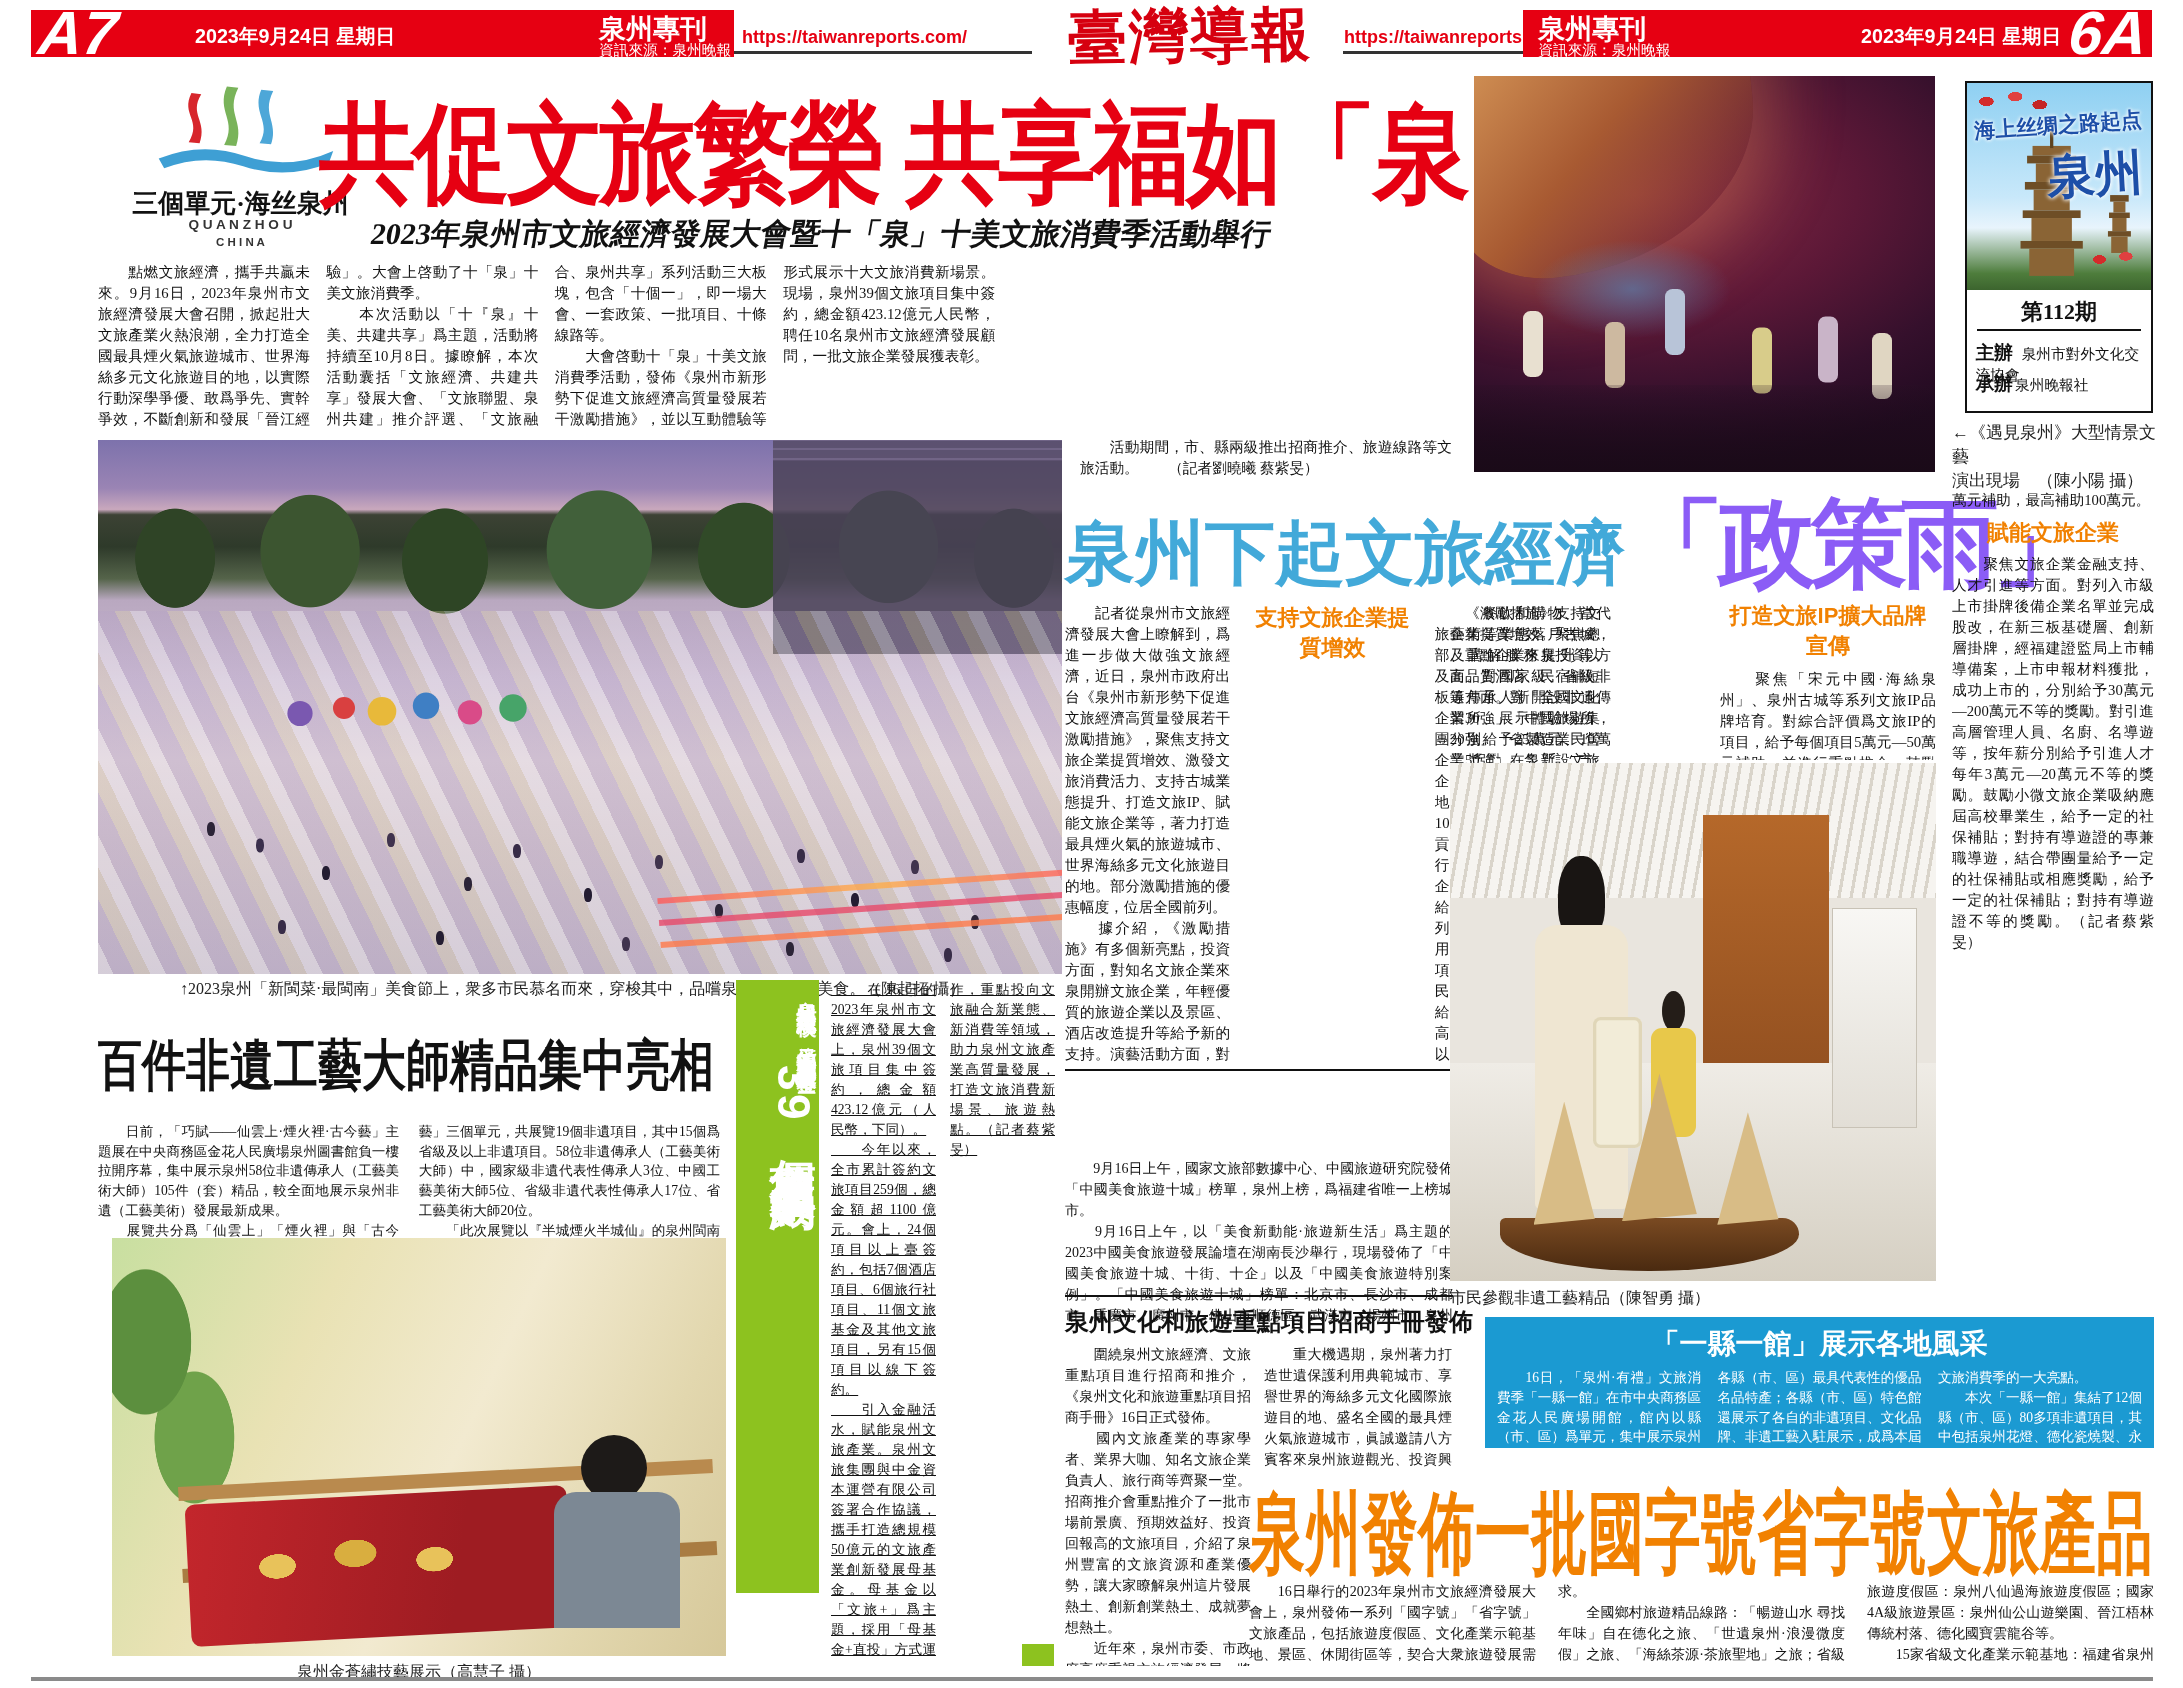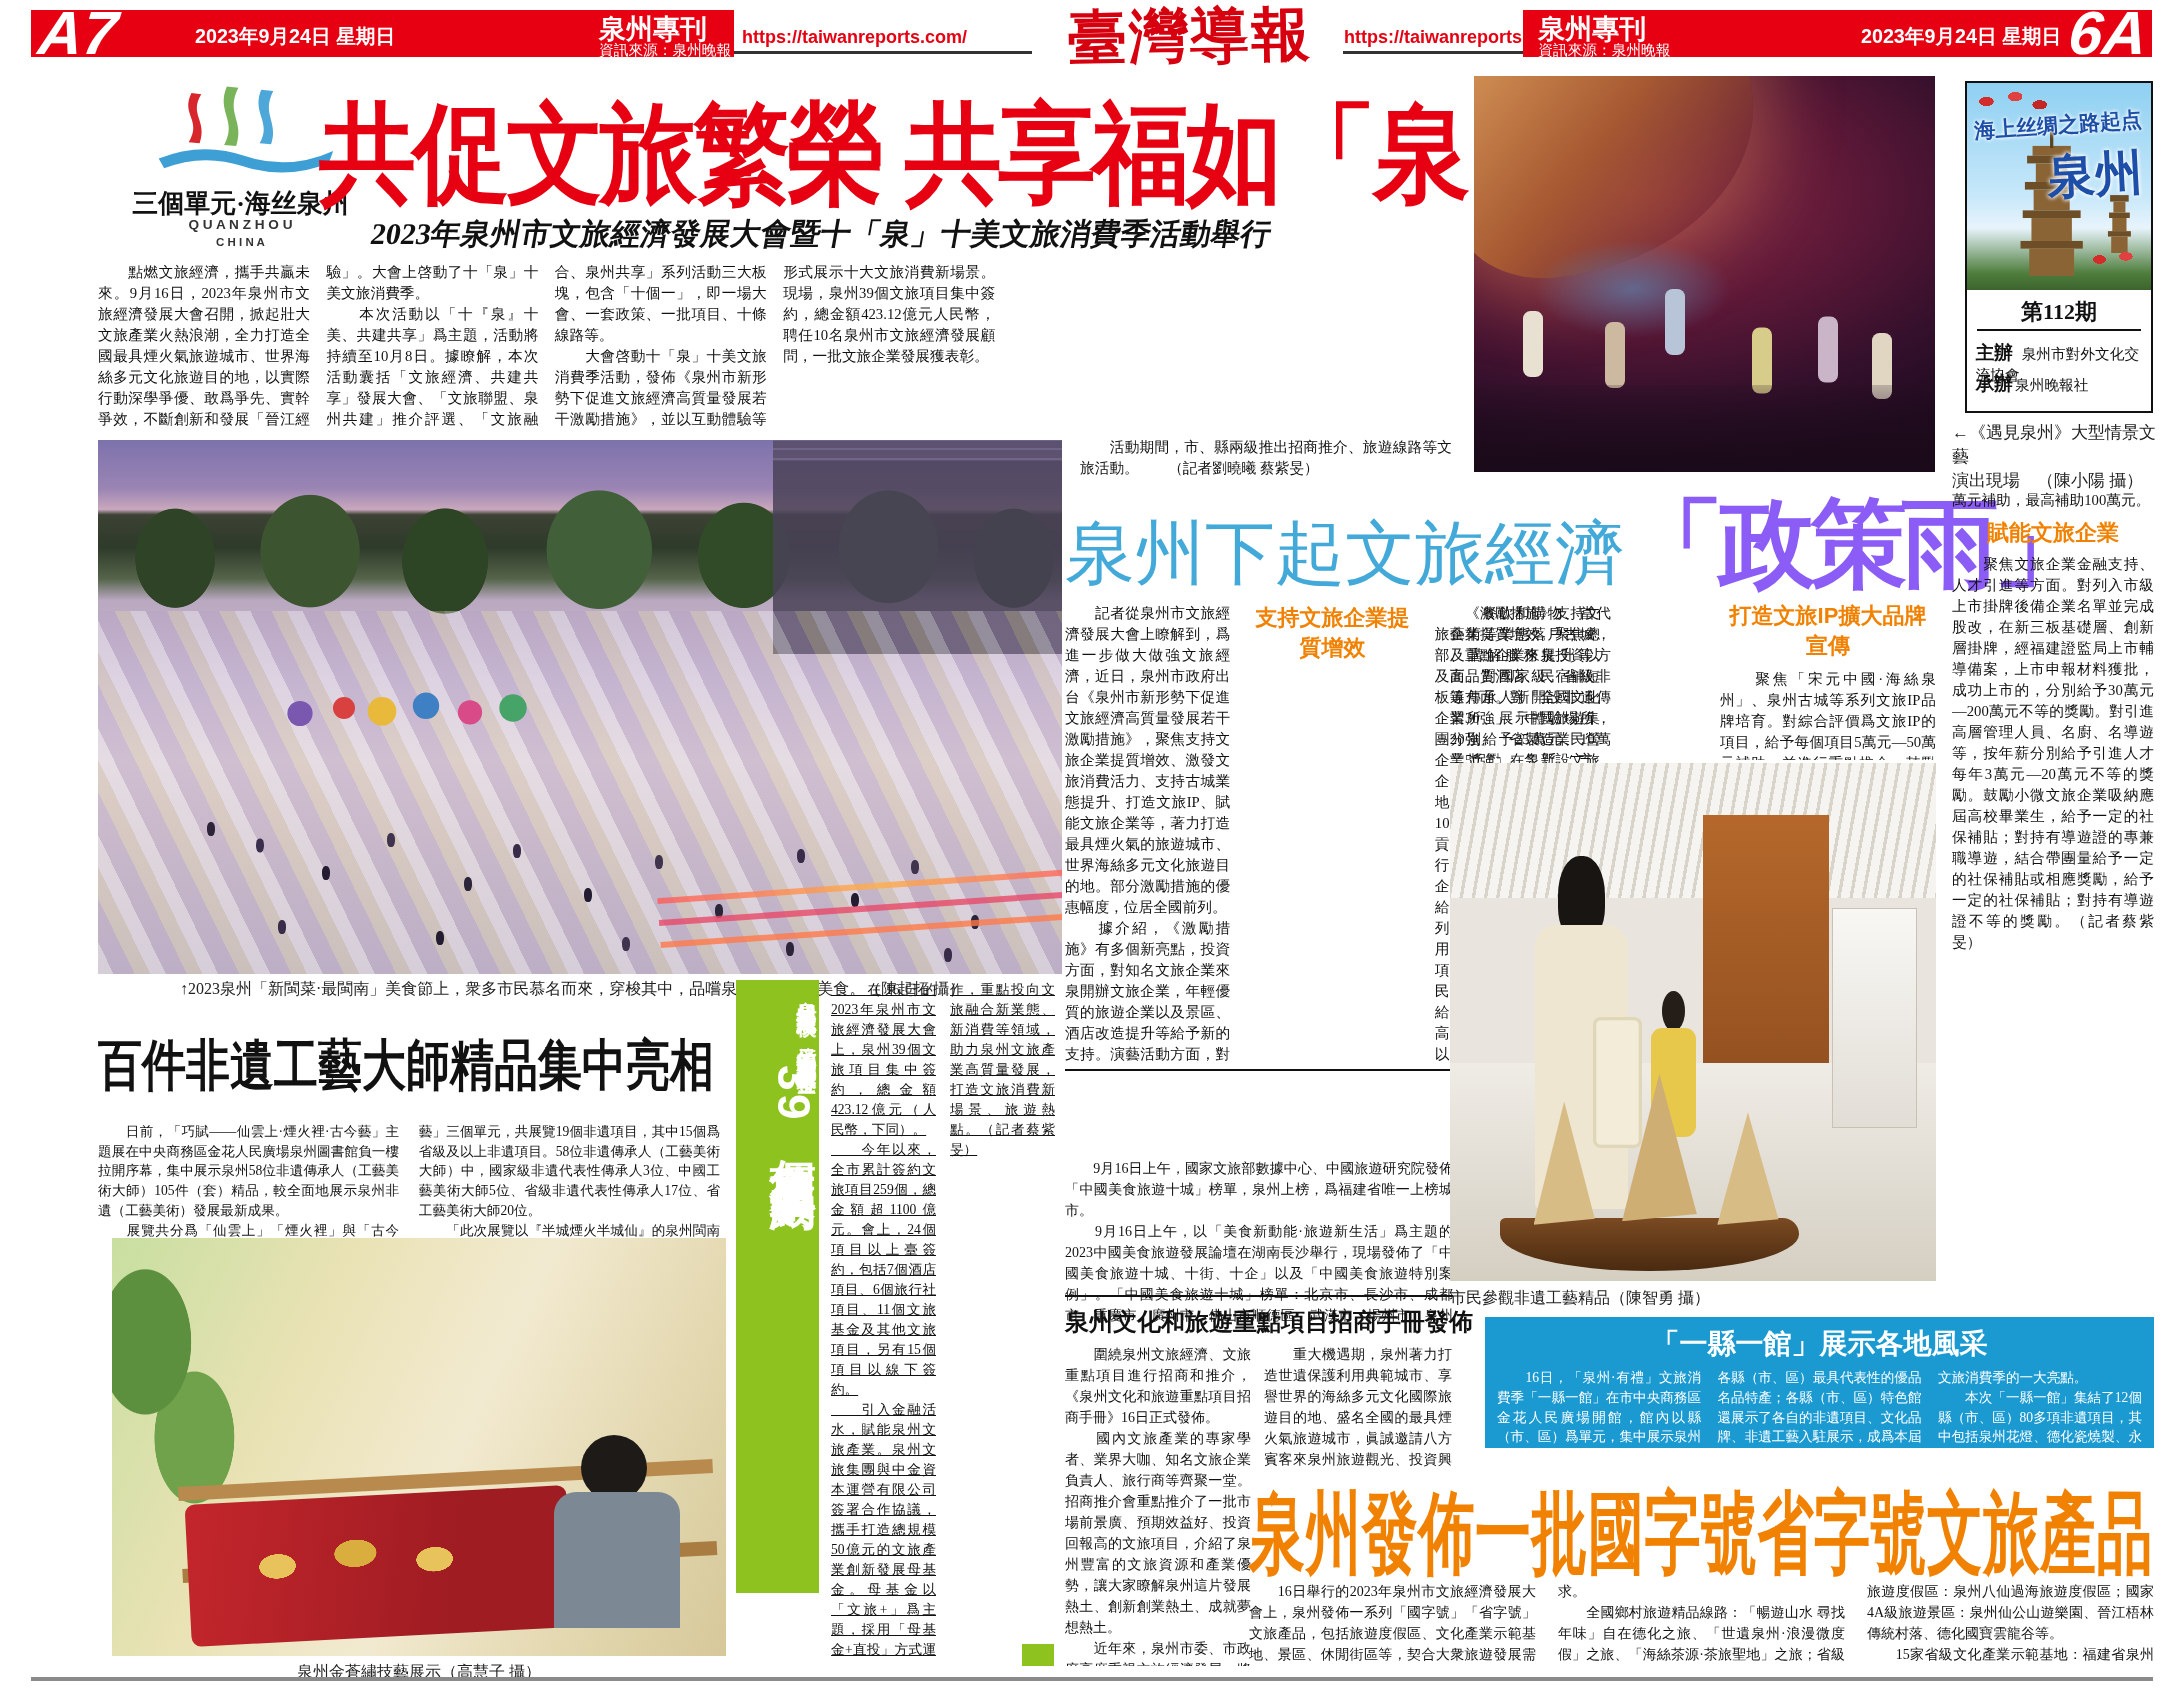--- a/index.html
+++ b/index.html
@@ -101,21 +101,21 @@
   <div class="abs" style="left:736px;top:980px;width:83px;height:613px;background:#8dc21f;color:#fff;writing-mode:vertical-rl;display:flex;align-items:flex-start;padding:5.5px 0;box-sizing:border-box;">
     <span class="sans" style="font-size:20px;font-weight:bold;line-height:25px;letter-spacing:2.2px;margin-bottom:4.4px;">泉州將打造總規模50億元的文旅產業創新發展母基金</span>
     <span class="sans" style="font-size:46px;font-weight:900;line-height:50px;letter-spacing:3.3px;">39個文旅項目集中簽約</span>
   </div>
   <div class="abs body-text colblock" style="left:831px;top:980px;width:224px;height:682px;column-count:2;column-gap:14px;column-fill:auto;font-size:13.6px;line-height:20px;text-decoration:underline;">　　在16日的2023年泉州市文旅經濟發展大會上，泉州39個文旅項目集中簽約，總金額423.12億元（人民幣，下同）。
 　　今年以來，全市累計簽約文旅項目259個，總金額超1100億元。會上，24個項目以上臺簽約，包括7個酒店項目、6個旅行社項目、11個文旅基金及其他文旅項目，另有15個項目以線下簽約。
 　　引入金融活水，賦能泉州文旅產業。泉州文旅集團與中金資本運營有限公司簽署合作協議，攜手打造總規模50億元的文旅產業創新發展母基金。母基金以「文旅+」爲主題，採用「母基金+直投」方式運作，重點投向文旅融合新業態、新消費等領域，助力泉州文旅產業高質量發展，打造文旅消費新場景、旅遊熱點。（記者蔡紫旻）</div>
   <div class="abs" style="left:1022px;top:1644px;width:32px;height:22px;background:#8dc21f;"></div>
 
   <div class="abs" style="left:1065px;top:480px;white-space:nowrap;">
-    <span class="serif" style="font-size:70px;font-weight:400;color:#42a9d9;vertical-align:baseline;">泉州下起文旅經濟</span>
+    <span class="serif" style="font-size:70px;font-weight:700;color:#42a9d9;vertical-align:baseline;">泉州下起文旅經濟</span>
     <span class="serif" style="font-size:97px;font-weight:900;color:#8b5cf6;vertical-align:baseline;letter-spacing:-5.5px;">「政策雨」</span>
   </div>
   <div class="abs colblock" style="left:1065px;top:603px;width:535px;height:463px;column-count:3;column-gap:19.7px;column-fill:auto;overflow:hidden;">
     <p class="body-text" style="height:auto;">　　記者從泉州市文旅經濟發展大會上瞭解到，爲進一步做大做強文旅經濟，近日，泉州市政府出台《泉州市新形勢下促進文旅經濟高質量發展若干激勵措施》，聚焦支持文旅企業提質增效、激發文旅消費活力、支持古城業態提升、打造文旅IP、賦能文旅企業等，著力打造最具煙火氣的旅遊城市、世界海絲多元文化旅遊目的地。部分激勵措施的優惠幅度，位居全國前列。
 　　據介紹，《激勵措施》有多個新亮點，投資方面，對知名文旅企業來泉開辦文旅企業，年輕優質的旅遊企業以及景區、酒店改造提升等給予新的支持。演藝活動方面，對大型演唱會給予全省最高獎勵，創新提出獎補各類文旅演出場所的演出。</p>
     <h3 class="sec-head">支持文旅企業提質增效</h3>
     <p class="body-text">　　《激勵措施》支持文旅企業提質增效。聚焦總部、重點企業來泉投資以及高品質酒店、民宿補短板等方面。對「全國文化企業30強」「中國旅遊集團20強」「省製造業民營企業50強」在泉新設文旅企業，租賃、購置商業用地的，分別給予最高100%年租金、首年地方貢獻100%的補助。對旅行社、酒店、景區等旅遊企業進行年度綜合評價，給予排名靠前企業獎勵並列入宣傳推介重點。對租用國有閒置資產經營文旅項目固投超500萬元（人民幣，下同）的，前3年給予一定的租金減免，最高50萬元/年。對3A級及以上景區、國內外知名酒店、四星級及以上飯店改造提升固投超100萬元的，給予投資額5%、最高100萬元獎勵。對新評定爲五星、四星級旅遊飯店，國家、省、市級文化產業示範基地、泉州海絲文化主題街區，國家甲、乙、丙級旅遊民宿以及成功創建國家級文化產業示範園區的給予10萬元—100萬元不等的獎勵。</p>
 
   </div>
   <div class="abs body-text" style="left:1450px;top:603px;width:161px;height:156px;">　　餐飲和購物、當代藝術等業態落戶古城，及講解服務提升等方面。對國家級、省級非遺傳承人新開設非遺傳習所、展示體驗場所，分別給予25萬元、10萬元獎勵；各縣（市、區）在泉州古城內設立縣域非遺主題展示體驗館，每家補助50萬元。二是泉州特色餐飲美食、青年創客業態入駐泉州古城，給予1年免租金，第2、3年每年租金減半。組建泉州古城世界文化遺產專職宣講隊伍，按考核分別給予每年1萬元—4萬元獎勵。</div>

